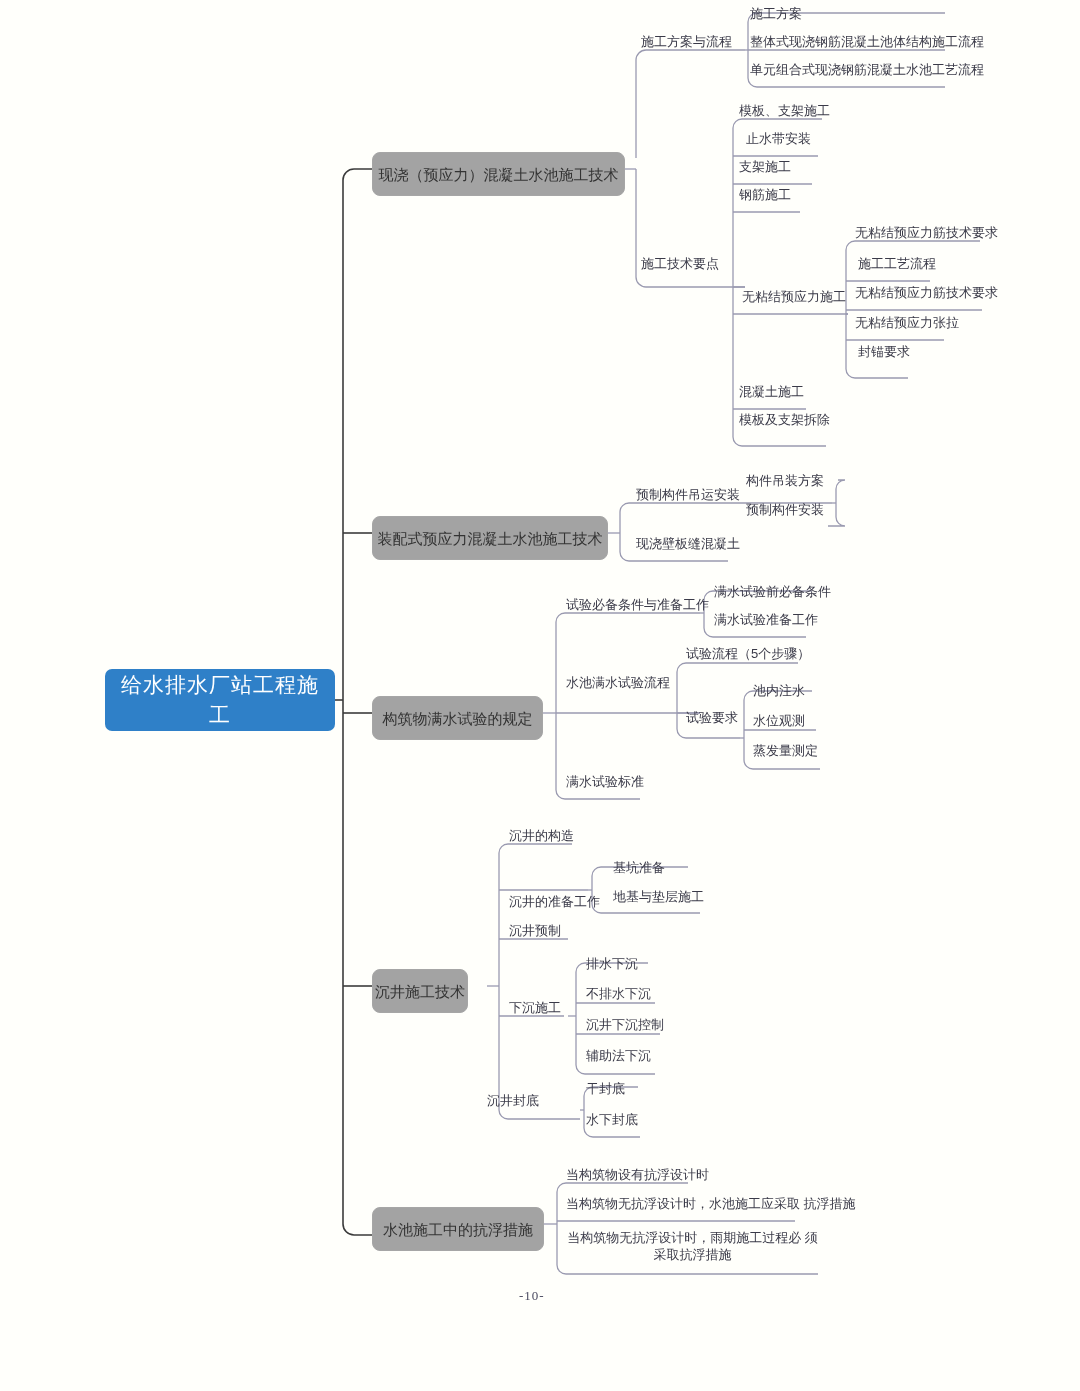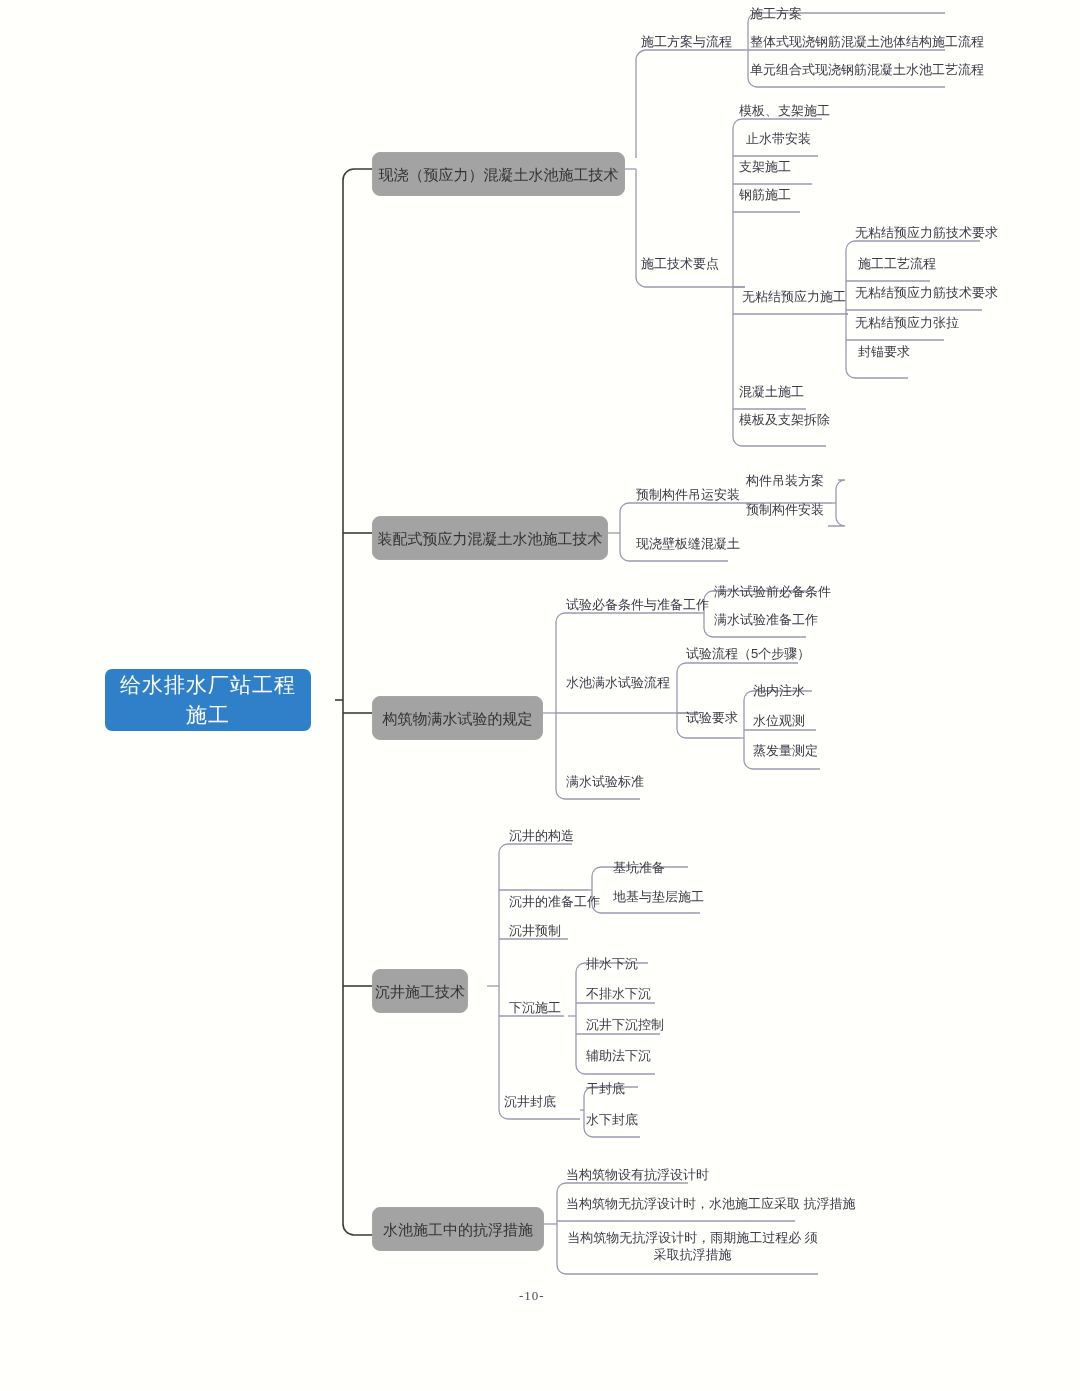--- a/index.html
+++ b/index.html
@@ -166,21 +166,21 @@
       <path d="M335,700 H343"></path>
       <path d="M343,180 V1224"></path>
       <path d="M343,180 a11,11 0 0 1 11,-11 H372"></path>
       <path d="M343,533 H354 H372"></path>
       <path d="M343,713 H354 H372"></path>
       <path d="M343,986 H354 H372"></path>
       <path d="M343,1224 a11,11 0 0 0 11,11 H372"></path>
     </g>
   </svg>
 
-  <div class="root-node" style="left:105px;top:669px;width:206px;height:62px;font-family:Liberation Serif, serif;">
+  <div class="root-node" style="left:105px;top:669px;width:230px;height:62px;font-family:Liberation Serif, serif;">
     <span>给水排水厂站工程施工</span>
   </div>
 
   <div class="l1-node" style="left:372px;top:152px;width:253px;height:34px;">
     <span>现浇（预应力）混凝土水池施工技术</span>
   </div>
   <div class="l1-node" style="left:372px;top:516px;width:236px;height:34px;">
     <span>装配式预应力混凝土水池施工技术</span>
   </div>
   <div class="l1-node" style="left:372px;top:696px;width:171px;height:34px;">
@@ -229,21 +229,21 @@
   <div class="tnode" style="left:686px;top:709px;">试验要求</div>
 
   <div class="tnode" style="left:753px;top:682px;">池内注水</div>
   <div class="tnode" style="left:753px;top:712px;">水位观测</div>
   <div class="tnode" style="left:753px;top:742px;">蒸发量测定</div>
 
   <div class="tnode" style="left:509px;top:827px;">沉井的构造</div>
   <div class="tnode" style="left:509px;top:873px;margin-top:20px;">沉井的准备工作</div>
   <div class="tnode" style="left:509px;top:922px;">沉井预制</div>
   <div class="tnode" style="left:509px;top:999px;">下沉施工</div>
-  <div class="tnode" style="left:504px;top:1093px;">沉井封底</div>
+  <div class="tnode" style="left:487px;top:1093px;font-family:Liberation Mono, monospace;">沉井封底</div>
 
   <div class="tnode" style="left:613px;top:859px;">基坑准备</div>
   <div class="tnode" style="left:613px;top:888px;">地基与垫层施工</div>
 
   <div class="tnode" style="left:586px;top:955px;">排水下沉</div>
   <div class="tnode" style="left:586px;top:985px;">不排水下沉</div>
   <div class="tnode" style="left:586px;top:1016px;">沉井下沉控制</div>
   <div class="tnode" style="left:586px;top:1047px;">辅助法下沉</div>
 
   <div class="tnode" style="left:586px;top:1080px;">干封底</div>

